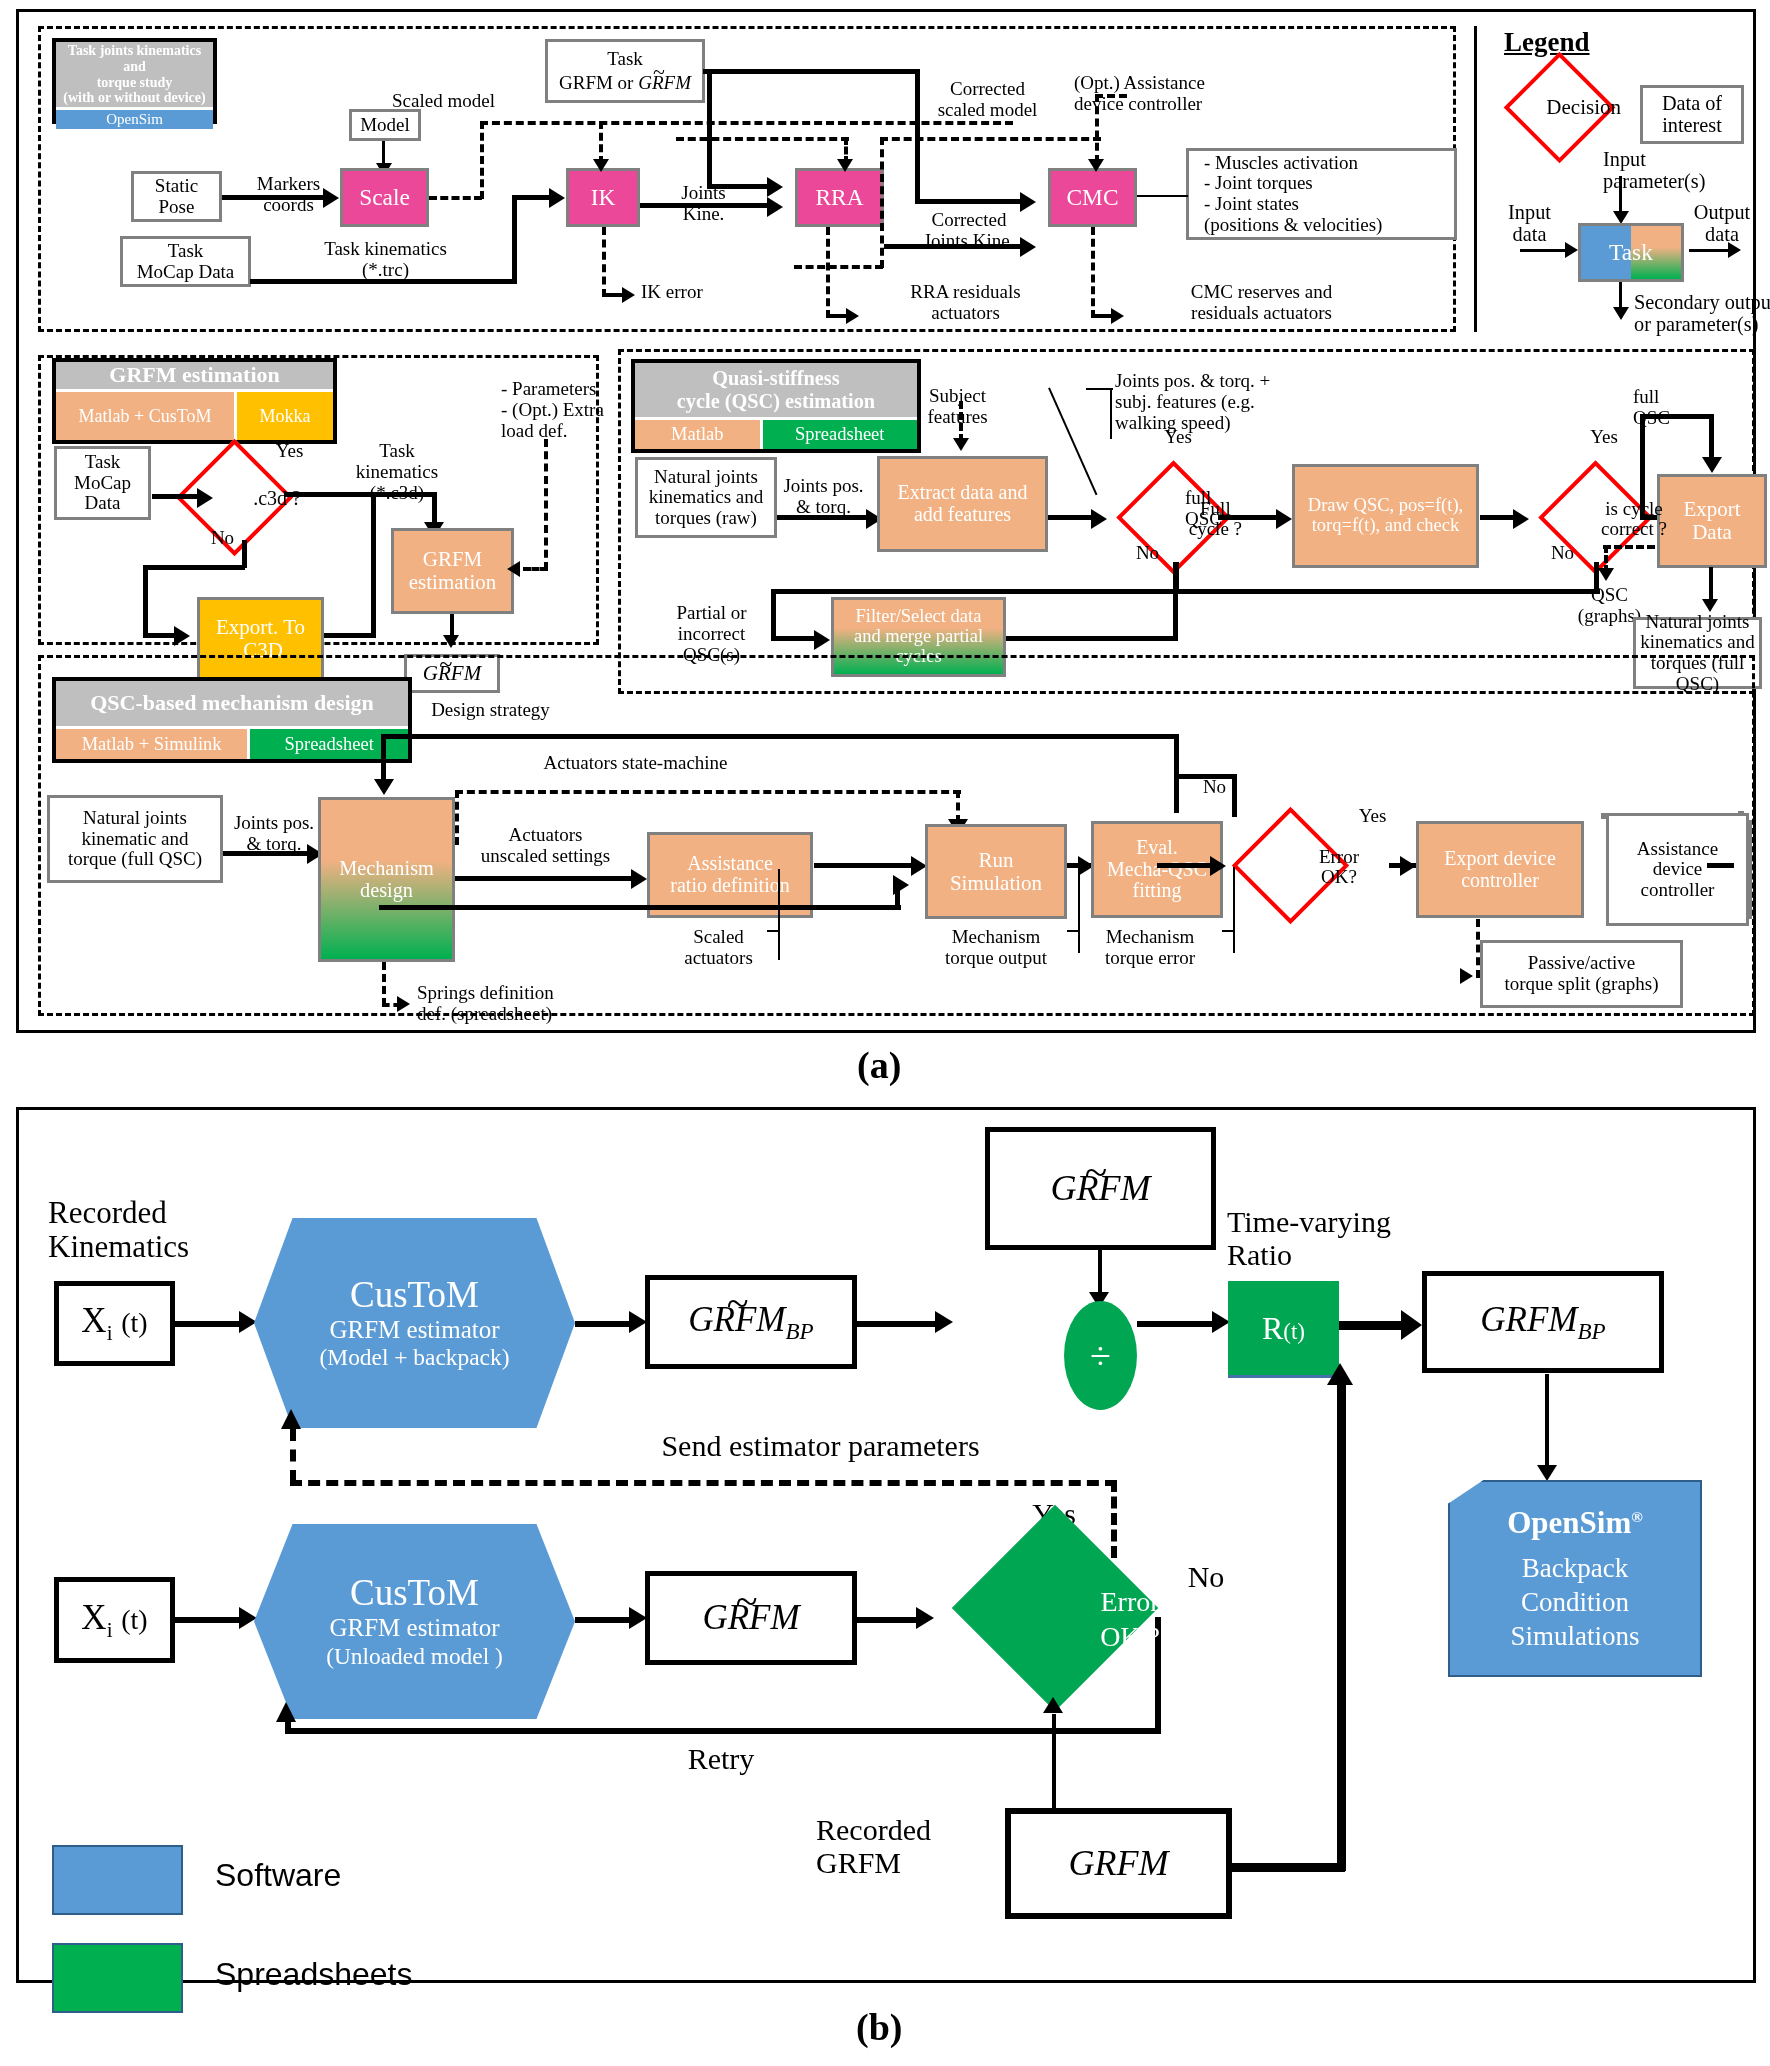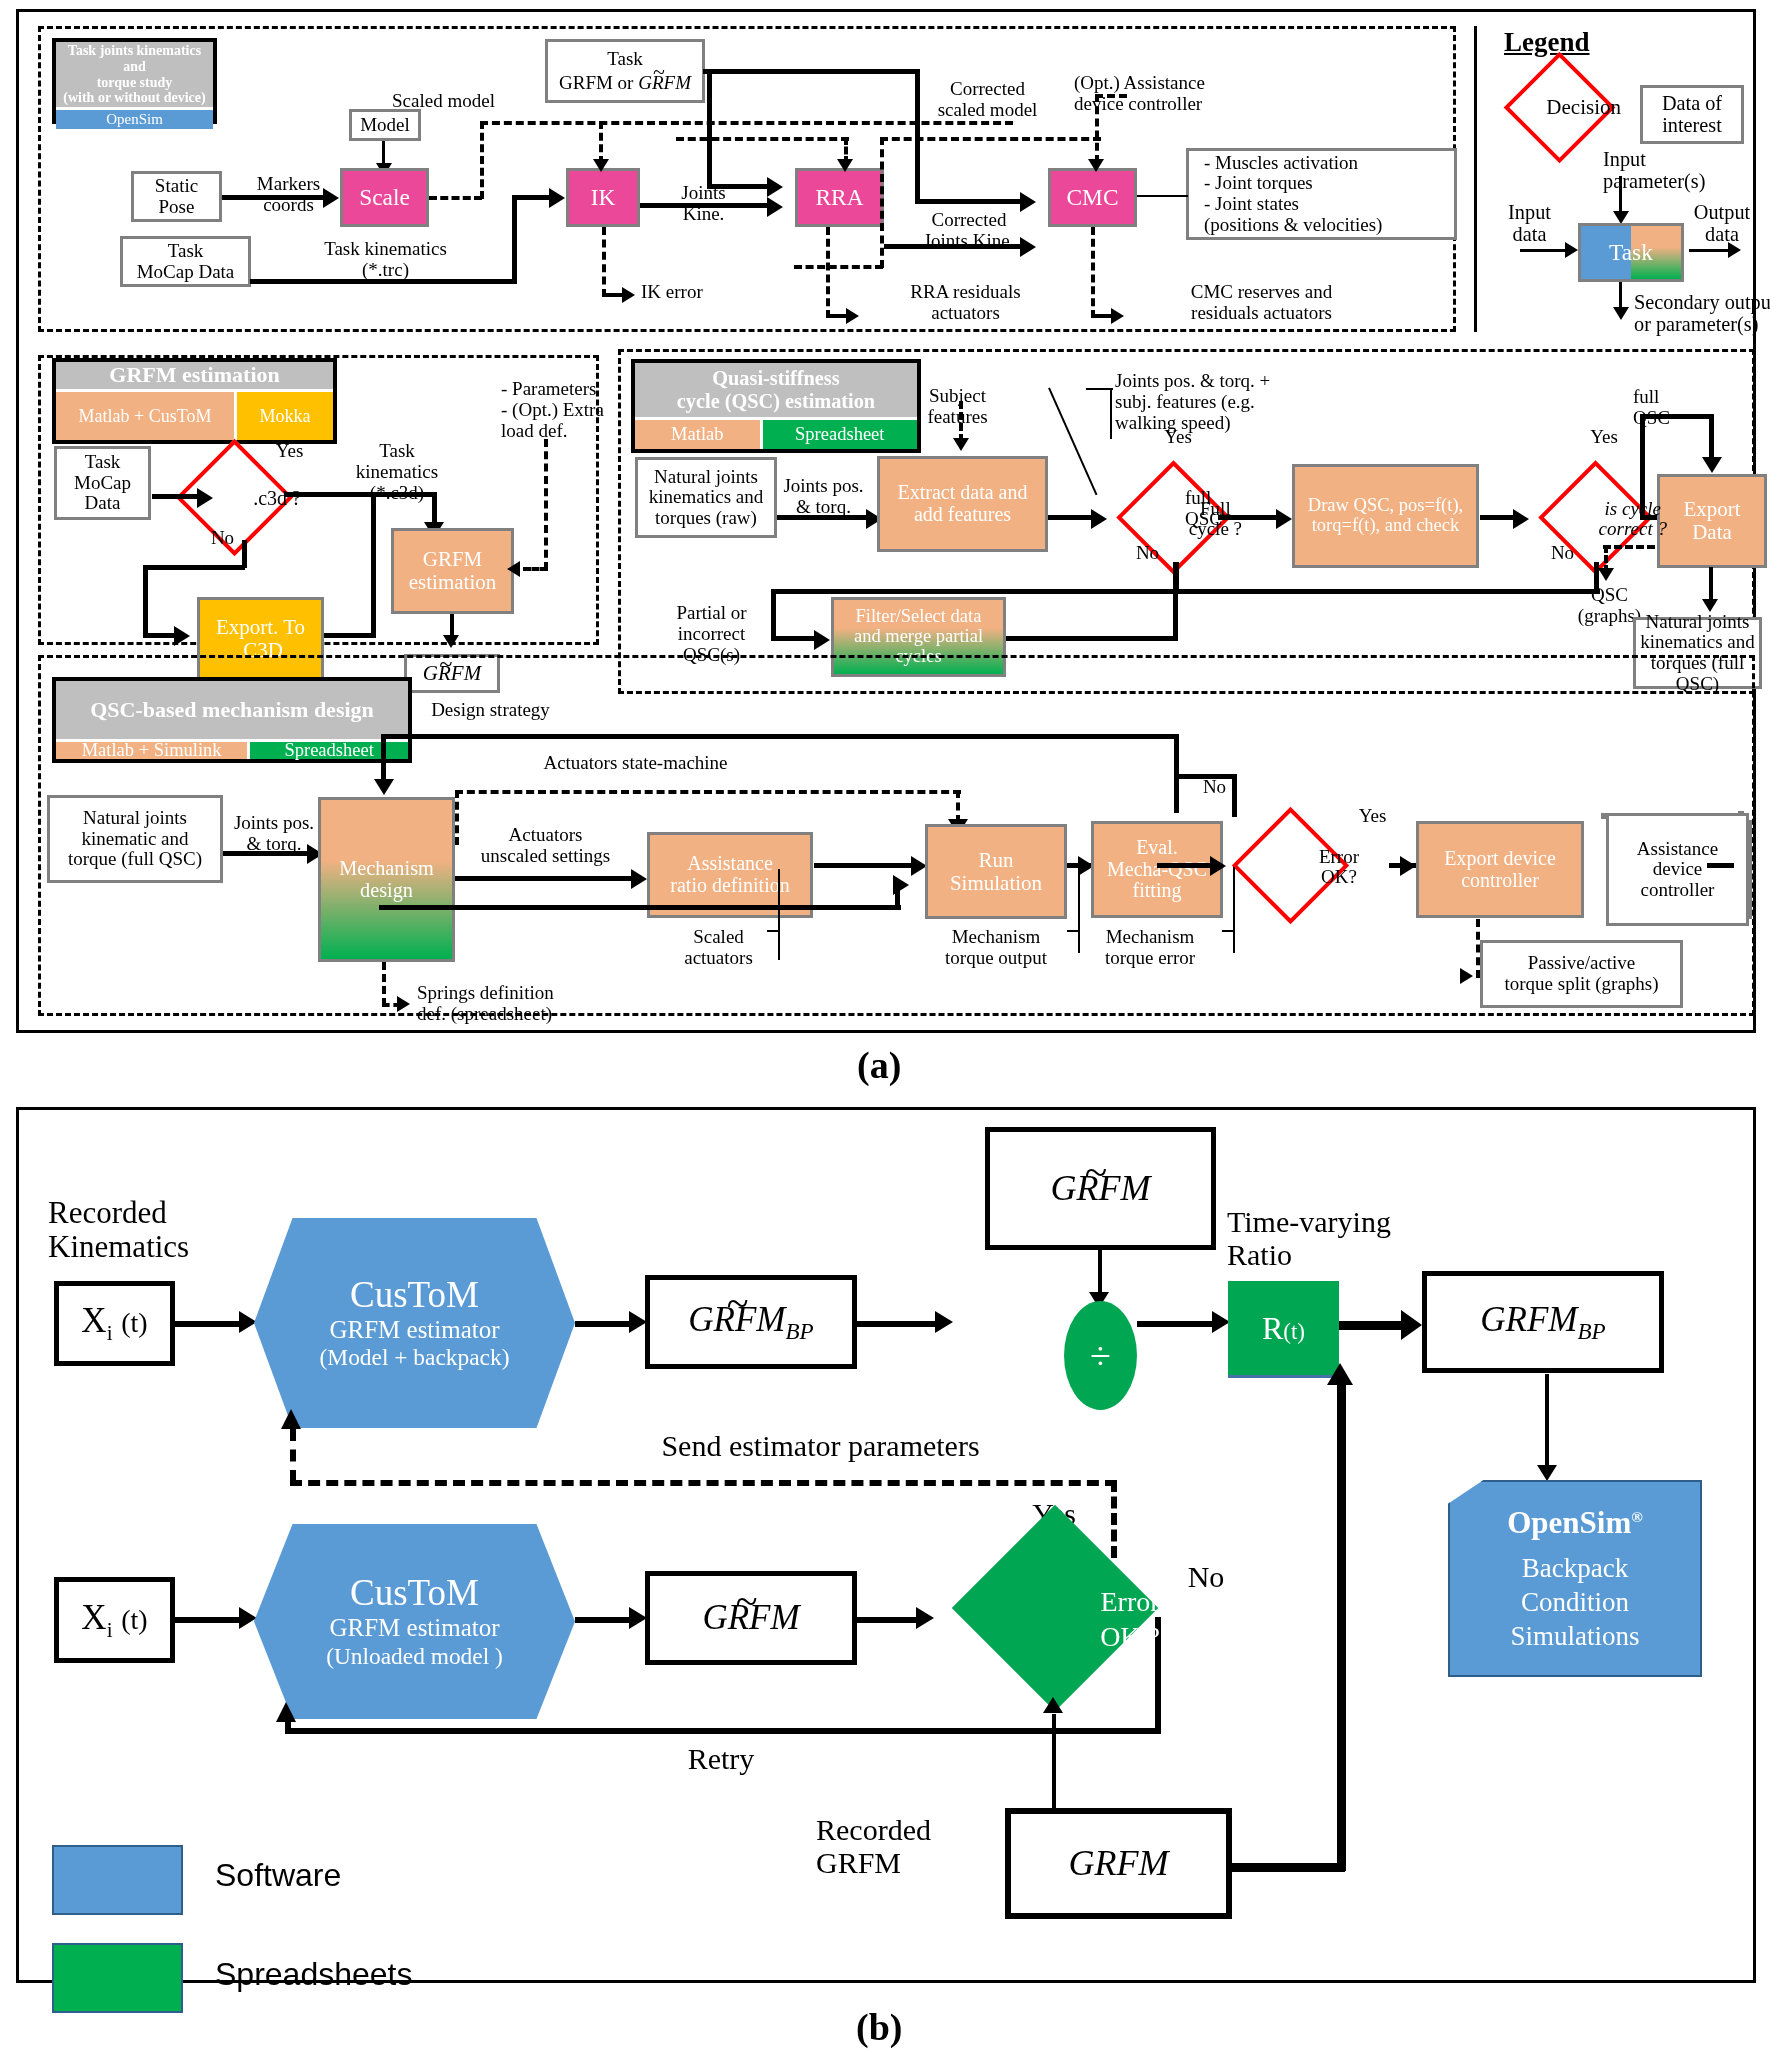--- a/index.html
+++ b/index.html
@@ -409,21 +409,21 @@
 <div class="ln hb" style="left:1218px; top:515px; width:63px; height:5px;"></div>
 <div class="arw rb" style="left:1276px; top:509px; border-top-width:10px; border-bottom-width:10px; border-left-width:16px;"></div>
 
 <div class="node sw-peach" style="left:1292px; top:464px; width:187px; height:104px; font-size:18.5px; white-space:pre-line;">
   <span>Draw QSC, pos=f(t),
 torq=f(t), and check</span>
 </div>
 <div class="ln hb" style="left:1480px; top:515px; width:38px; height:5px;"></div>
 <div class="arw rb" style="left:1513px; top:509px; border-top-width:10px; border-bottom-width:10px; border-left-width:16px;"></div>
 
-<div class="diamond" style="left:1528px; top:467px; width:139px; height:104px;font-style:italic;">
+<div class="diamond" style="left:1528px; top:467px; width:139px; height:104px;">
   <div class="shape" style="left:27px; top:10px; width:81px; height:81px;"></div>
   <div class="lbl" style="font-size:19px; white-space:pre-line;"><span>is cycle
 correct ?</span></div>
 </div>
 
 <div class="lbl" style="left:1567px; top:427px; width:74px; font-size:19px;">Yes</div>
 <div class="lbl" style="left:1541px; top:543px; width:43px; font-size:19px;">No</div>
 <div class="lbl" style="left:1633px; top:387px; width:68px; font-size:19px; white-space:pre-line; text-align:left;">full
 QSC</div>
 
@@ -469,21 +469,21 @@
 and merge partial
 cycles</span>
 </div>
 <div class="ln hb" style="left:1006px; top:636px; width:171px; height:5px;"></div>
 <div class="ln vb" style="left:1173px; top:562px; width:5px; height:79px;"></div>
 
 <div class="dash-box" style="left:38px; top:655px; width:1717px; height:361px;"></div>
 
 <div class="grp" style="left:52px; top:677px; width:360px; height:86px;">
   <div class="title" style="font-size:22px;">QSC-based mechanism design</div>
-  <div class="strip" style="height:20px;justify-content:center;">
+  <div class="strip" style="height:33px;justify-content:center;">
     <div style="flex:1; background:#F2B183; font-size:18.5px;">Matlab + Simulink</div>
     <div style="flex:0.82; background:#00B050; border-left:3.1px solid #fff; font-size:18.5px;">Spreadsheet</div>
   </div>
 </div>
 
 <div class="node data-box" style="left:47px; top:795px; width:176px; height:88px; font-size:19px; white-space:pre-line;">
   <span>Natural joints
 kinematic and
 torque (full QSC)</span>
 </div>

